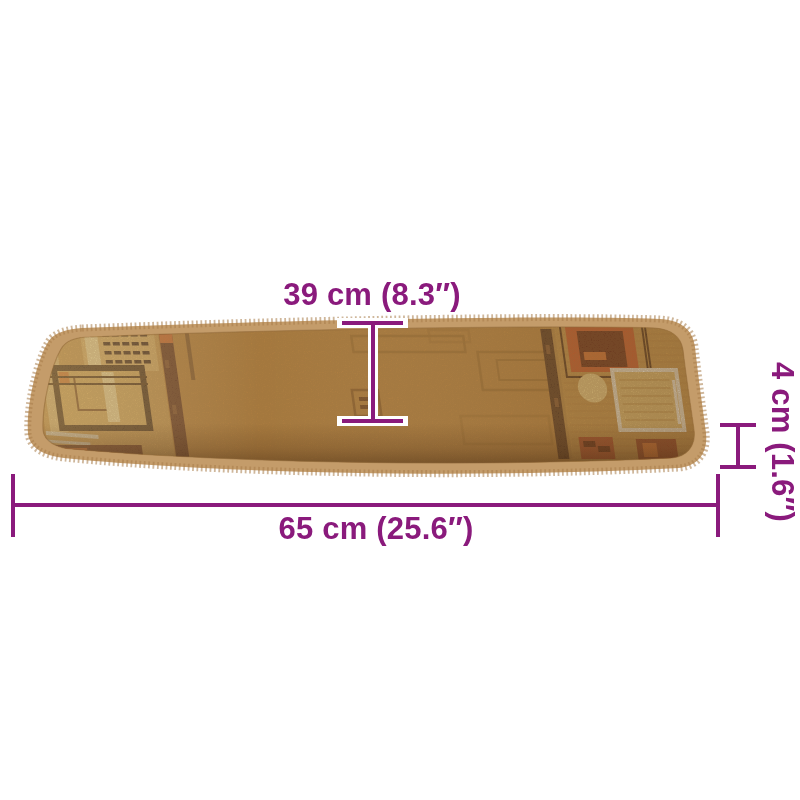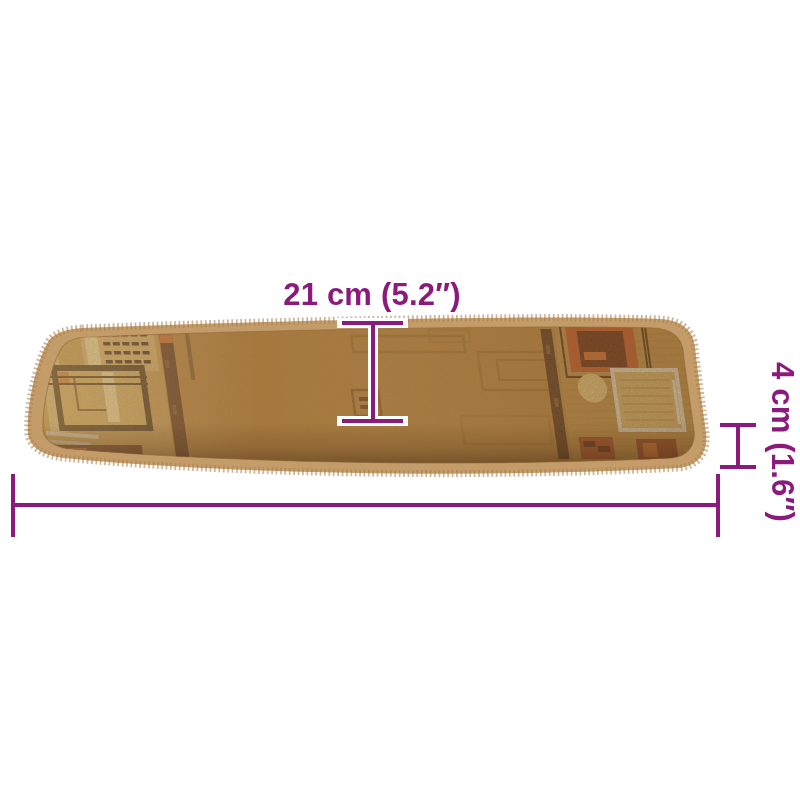--- a/index.html
+++ b/index.html
@@ -151,17 +151,18 @@
     <g>
       <path class="casing" d="M720 425 H756 M738 425 V467 M720 467 H756"></path>
       <path class="dimline" d="M720 425 H756 M738 425 V467 M720 467 H756"></path>
     </g>
     <g>
       <path class="casing" d="M13 474 V537 M13 505 H718 M718 474 V537"></path>
       <path class="dimline" d="M13 474 V537 M13 505 H718 M718 474 V537"></path>
     </g>
   </svg>
 
-  <div class="dim-label center" style="left:192px;top:277px;">21 cm (5.2″)</div>
+  <div class="dim-label center" style="left:192px;top:277px;">39 cm (8.3″)</div>
 
   <div class="dim-label rotated" style="left:782px;top:442px;">4 cm (1.6″)</div>
 
+  <div class="dim-label center" style="left:196px;top:511px;">65 cm (25.6″)</div>
 </div>
 
 </body></html>

